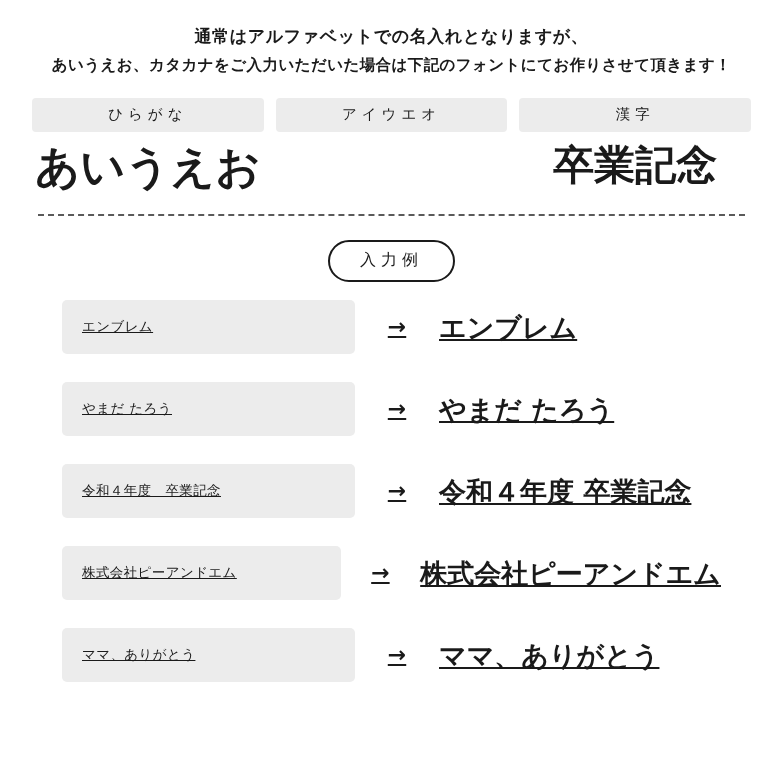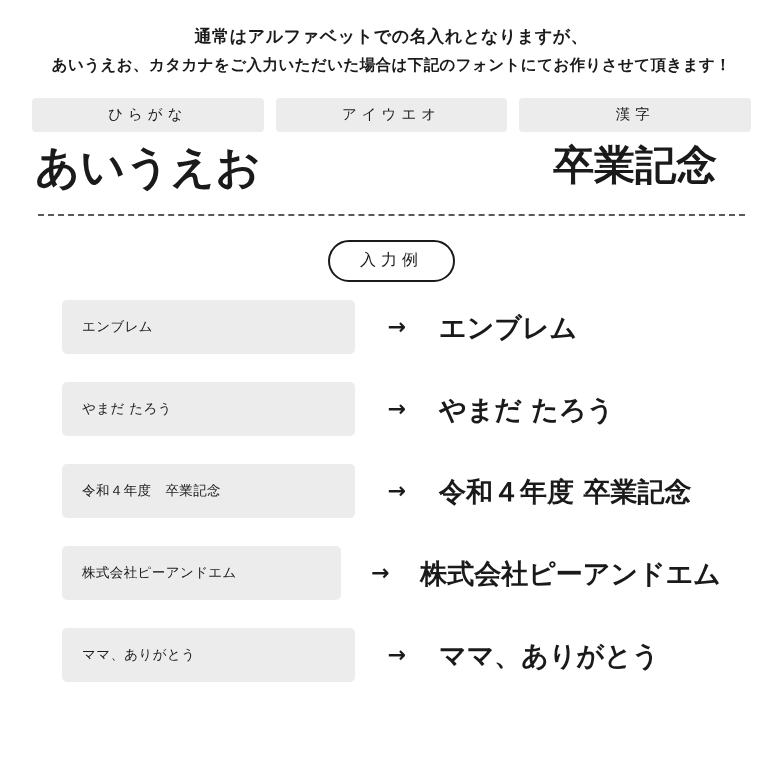--- a/index.html
+++ b/index.html
@@ -110,20 +110,21 @@
     letter-spacing: 5px;
     font-weight: 500;
     line-height: 1;
   }
 
   
   .rows {
     margin-top: 18px;
     padding: 0 62px 0 62px;
     box-sizing: border-box;
+    text-decoration: underline;
   }
   .row {
     display: flex;
     align-items: center;
     height: 54px;
     margin-bottom: 28px;
   }
   .row-input {
     background: #ececec;
     border-radius: 5px;

